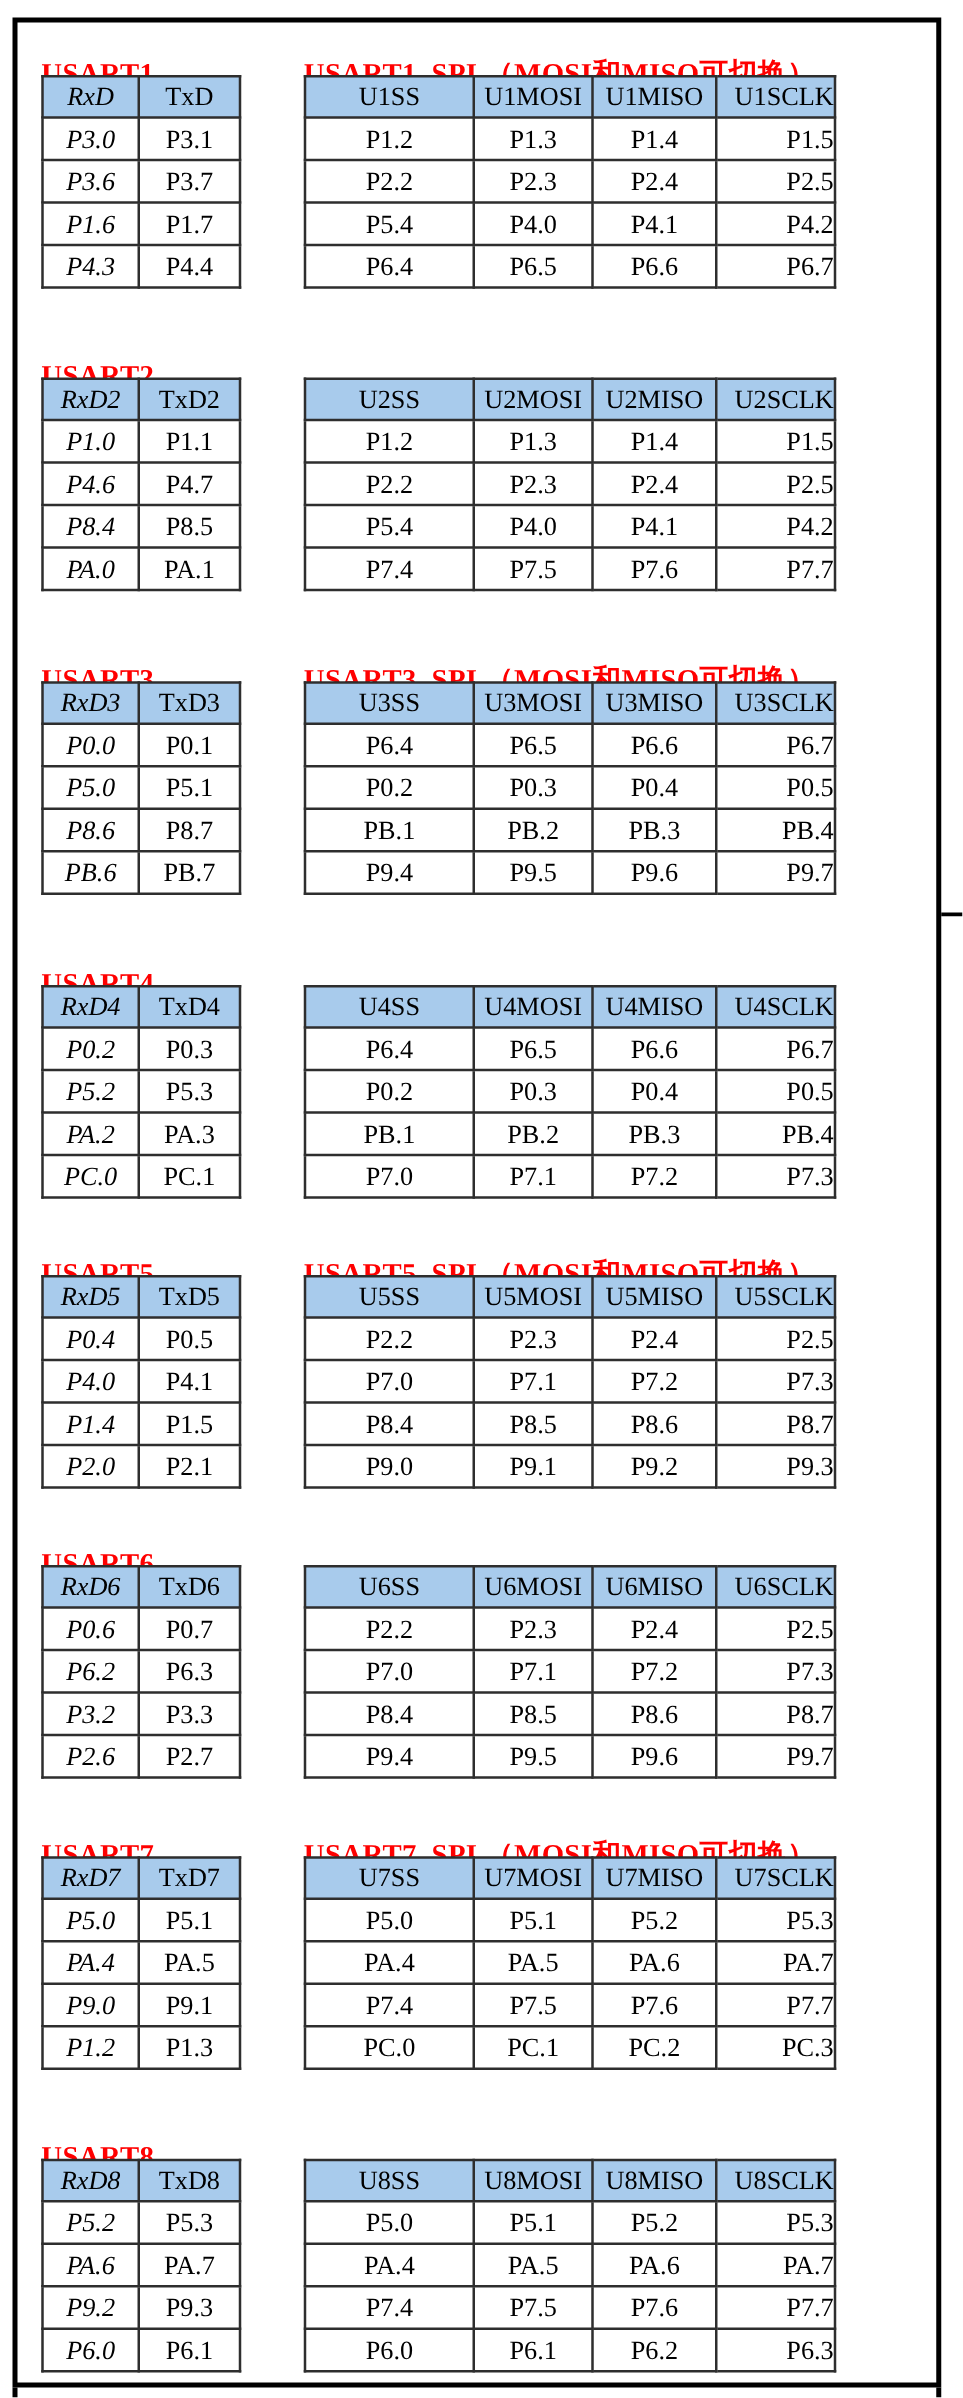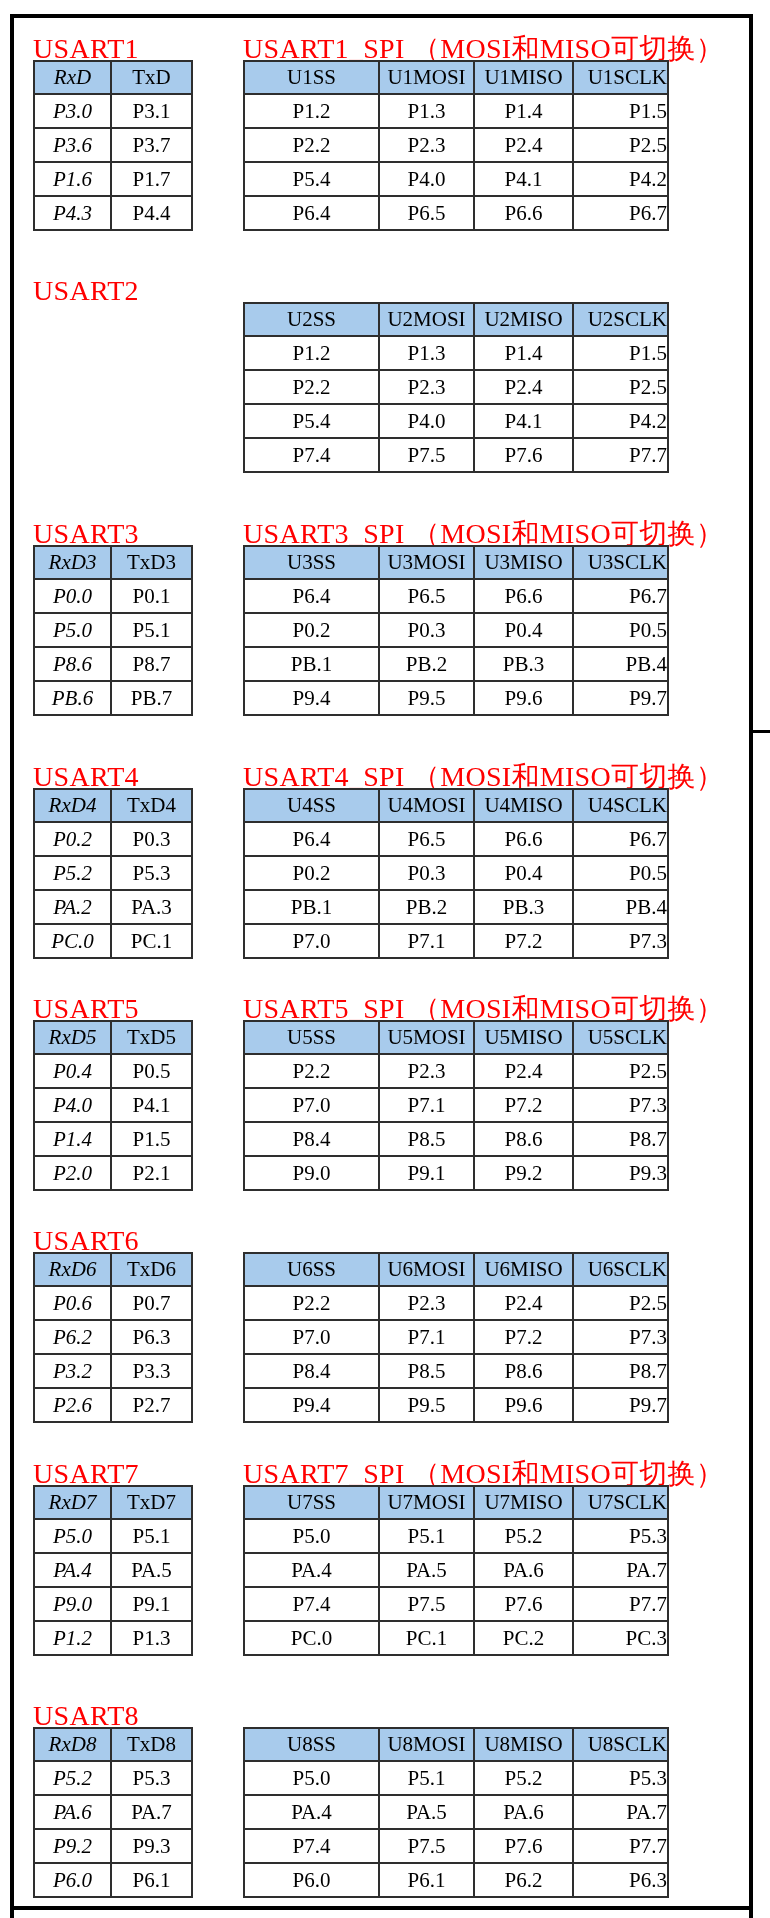--- a/index.html
+++ b/index.html
@@ -21,23 +21,23 @@
     border:4px solid #000;
     box-sizing:border-box;
   }
   .left-tail  { position:absolute; left:10px;  top:1910px; width:4px;  height:8px; background:#000; }
   .right-tail { position:absolute; left:749px; top:1910px; width:4px;  height:8px; background:#000; }
   .right-tick { position:absolute; left:753px; top:730px;  width:17px; height:3px; background:#000; }
 
   .section { position:absolute; left:0; width:770px; height:210px; }
 
   .usart-title, .spi-title {
-    position:absolute; top:8px;
-    font-size:28px; line-height:26px;
-    font-weight:normal;
+    position:absolute; top:18px;
+    font-size:23px; line-height:26px;
+    font-weight:bold;
     color:var(--red);
     white-space:nowrap;
     letter-spacing:0.3px;
   }
   .usart-title { left:33px; }
   .spi-title   { left:243px; }
 
   table {
     position:absolute; top:32px;
     border-collapse:collapse;
@@ -138,20 +138,46 @@
             <td>P6.5</td>
             <td>P6.6</td>
             <td>P6.7</td>
           </tr>
         </tbody>
       </table>
   </div>
 
   <div class="section" style="top: 270px;">
     <div class="usart-title">USART2</div>
+    <table class="left-table">
+        <thead>
+          <tr>
+            <th>RxD2</th>
+            <th>TxD2</th>
+          </tr>
+        </thead>
+        <tbody>
+          <tr>
+            <td>P1.0</td>
+            <td>P1.1</td>
+          </tr>
+          <tr>
+            <td>P4.6</td>
+            <td>P4.7</td>
+          </tr>
+          <tr>
+            <td>P8.4</td>
+            <td>P8.5</td>
+          </tr>
+          <tr>
+            <td>PA.0</td>
+            <td>PA.1</td>
+          </tr>
+        </tbody>
+      </table>
     <table class="right-table">
         <thead>
           <tr>
             <th>U2SS</th>
             <th>U2MOSI</th>
             <th>U2MISO</th>
             <th>U2SCLK</th>
           </tr>
         </thead>
         <tbody>
@@ -245,21 +271,20 @@
             <td>P9.5</td>
             <td>P9.6</td>
             <td>P9.7</td>
           </tr>
         </tbody>
       </table>
   </div>
 
   <div class="section" style="top: 756px;">
     <div class="usart-title">USART4</div>
-    <div class="spi-title">USART4_SPI （MOSI和MISO可切换）</div>
     <table class="left-table">
         <thead>
           <tr>
             <th>RxD4</th>
             <th>TxD4</th>
           </tr>
         </thead>
         <tbody>
           <tr>
             <td>P0.2</td>

